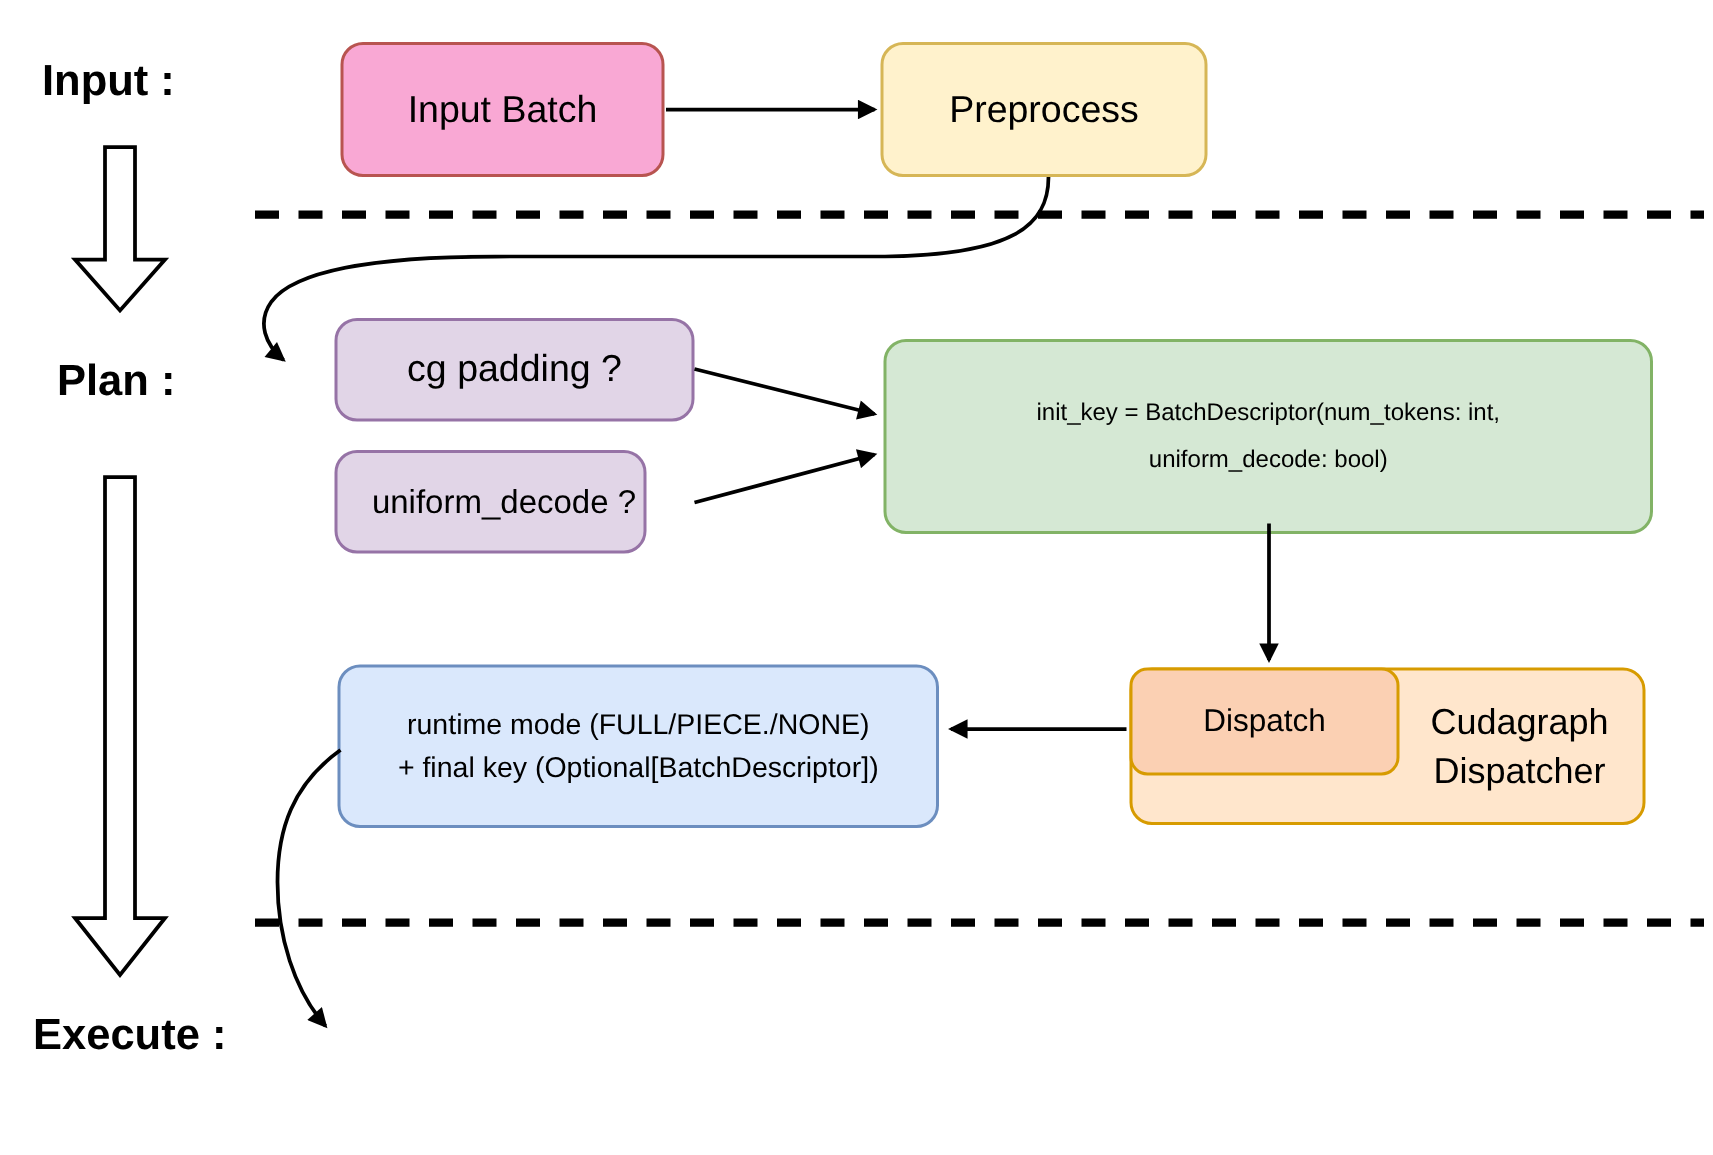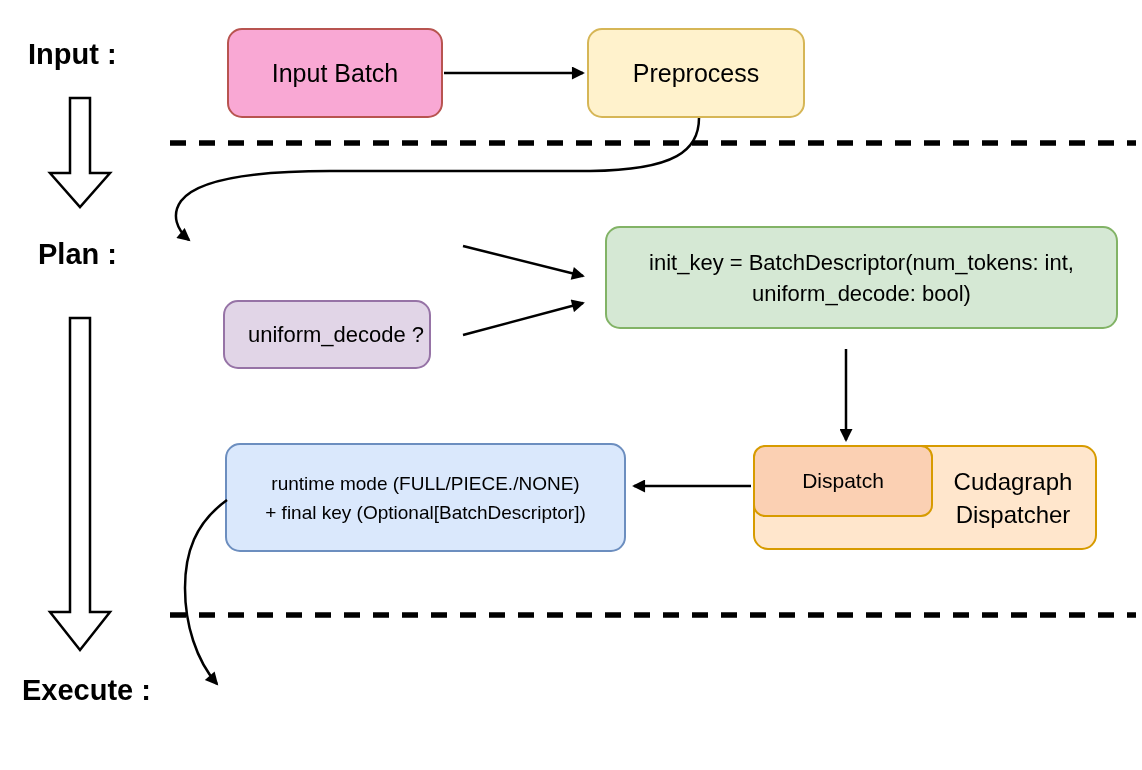--- a/index.html
+++ b/index.html
@@ -26,21 +26,21 @@
   .skin-purple { background:#e1d5e7; border-color:#9673a6; }
   .skin-green  { background:#d5e8d4; border-color:#82b366; }
   .skin-blue   { background:#dae8fc; border-color:#6c8ebf; }
   .skin-orange { background:#ffe6cc; border-color:#d79b00; }
   .skin-salmon { background:#fbd0b3; border-color:#d79b00; }
 
   #node-input-batch   { left:227px; top:28px;  width:216px; height:90px;  font-size:25px; }
   #node-preprocess    { left:587px; top:28px;  width:218px; height:90px;  font-size:25px; }
   #node-cg-padding    { left:223px; top:212px; width:240px; height:69px;  font-size:25px; }
   #node-uniform-decode{ left:223px; top:300px; width:208px; height:69px;  font-size:22px;padding-left:18px; }
-  #node-init-key      { left:589px; top:226px; width:513px; height:103px; font-size:22px; line-height:31px;margin-left:16px; }
+  #node-init-key      { left:589px; top:226px; width:513px; height:130px; font-size:16px; line-height:31px; }
   #node-cudagraph     { left:753px; top:445px; width:344px; height:105px; }
   #node-dispatch      { left:753px; top:445px; width:180px; height:72px;  font-size:21px; border-radius:12px; z-index:2; }
   #cudagraph-title    { position:absolute; left:933px; top:445px; width:160px; height:105px;
                         display:flex; flex-direction:column; align-items:center; justify-content:center;
                         font-size:24px; line-height:33px; z-index:2; text-align:center; }
   #node-runtime-mode  { left:225px; top:443px; width:401px; height:109px; font-size:19px; line-height:29px; }
   #node-execute-code  { left:225px; top:648px; width:621px; height:107px;
                         align-items:flex-start; justify-content:center; padding-left:6px;
                         font-family:"Liberation Mono","DejaVu Sans Mono",monospace;
                         font-size:23px; line-height:30px; color:#2d2d2d; text-align:left; }
@@ -87,20 +87,23 @@
   <div class="stage-label" id="label-execute">Execute :</div>
 
   <div class="node skin-red" id="node-input-batch">
     <div class="line">Input Batch</div>
   </div>
 
   <div class="node skin-yellow" id="node-preprocess">
     <div class="line">Preprocess</div>
   </div>
 
+  <div class="node skin-purple" id="node-cg-padding">
+    <div class="line">cg padding ?</div>
+  </div>
 
   <div class="node skin-purple" id="node-uniform-decode">
     <div class="line">uniform_decode ?</div>
   </div>
 
   <div class="node skin-green" id="node-init-key">
     <div class="line">init_key = BatchDescriptor(num_tokens: int,</div>
     <div class="line">uniform_decode: bool)</div>
   </div>
 

